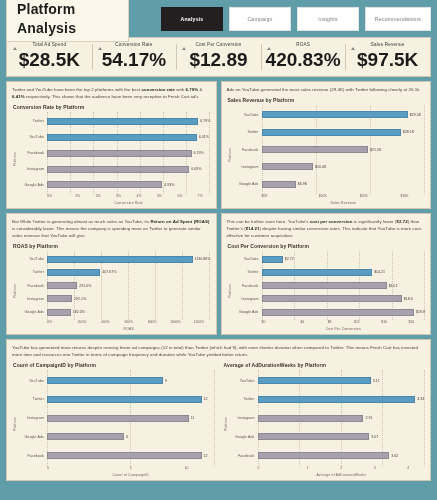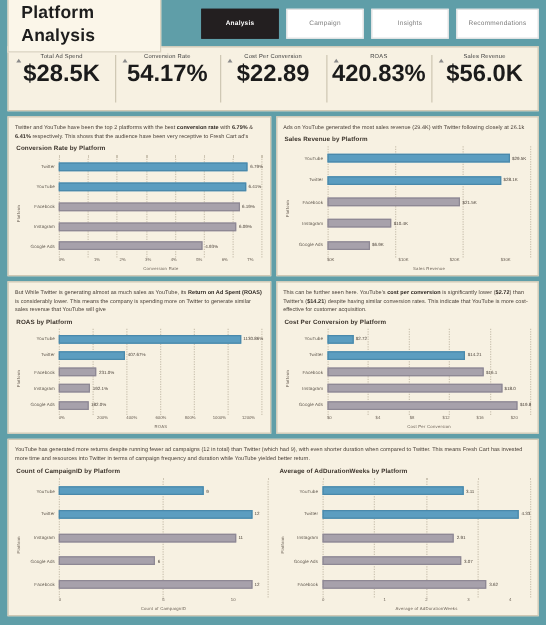--- a/index.html
+++ b/index.html
@@ -23,21 +23,21 @@
     background:#ffffff; border:1px solid #e2e2e2; width:62px; height:24px;
     font-size:5.2px; color:#7b7b7b; display:flex; align-items:center; justify-content:center;
     letter-spacing:.2px;
   }
   .tab.active { background:#231f20; color:#ffffff; font-weight:bold; border-color:#231f20; }
   .tab.wide { width:66px; }
 
   
   .kpi-strip {
     margin:3px 2px 4px 2px; background:#f7f1e2; border:1px solid #cfc8b4;
-    height:52px; display:flex; align-items:stretch;
+    height:40px; display:flex; align-items:stretch;
   }
   .kpi { flex:1; position:relative; display:flex; flex-direction:column;
          align-items:center; justify-content:flex-start; padding-top:4px; }
   .kpi + .kpi::before {
     content:""; position:absolute; left:0; top:6px; bottom:6px; width:1px; background:#cfc8b4;
   }
   .kpi-label { font-size:4.6px; color:#3a3a3a; letter-spacing:.2px; }
   .kpi-value { font-size:19px; font-weight:bold; color:#1b1b1b; line-height:1.25; margin-top:1px; }
   .kpi-caret { position:absolute; left:6px; top:9px; width:0;height:0;
       border-left:2px solid transparent; border-right:2px solid transparent; border-bottom:3px solid #8a8a8a; }
@@ -100,31 +100,31 @@
       <div class="kpi-value">$28.5K</div>
     </div>
     <div class="kpi">
       <span class="kpi-caret"></span>
       <div class="kpi-label">Conversion Rate</div>
       <div class="kpi-value">54.17%</div>
     </div>
     <div class="kpi">
       <span class="kpi-caret"></span>
       <div class="kpi-label">Cost Per Conversion</div>
-      <div class="kpi-value">$22.89</div>
+      <div class="kpi-value">$12.89</div>
     </div>
     <div class="kpi">
       <span class="kpi-caret"></span>
       <div class="kpi-label">ROAS</div>
       <div class="kpi-value">420.83%</div>
     </div>
     <div class="kpi">
       <span class="kpi-caret"></span>
       <div class="kpi-label">Sales Revenue</div>
-      <div class="kpi-value">$56.0K</div>
+      <div class="kpi-value">$97.5K</div>
     </div>
   </div>
 
   <div class="row" style="height:128px;">
     <div class="panel half">
       <div class="narrative">
         <span>Twitter and YouTube have been the top 2 platforms with the best </span><b>conversion rate</b><span> with </span><b>6.79%</b><span> &amp; </span><b>6.41%</b><span> respectively. This shows that the audience have been very receptive to Fresh Cart ad's</span>
       </div>
       <div class="chart-title">Conversion Rate by Platform</div>
       <div class="chart">

